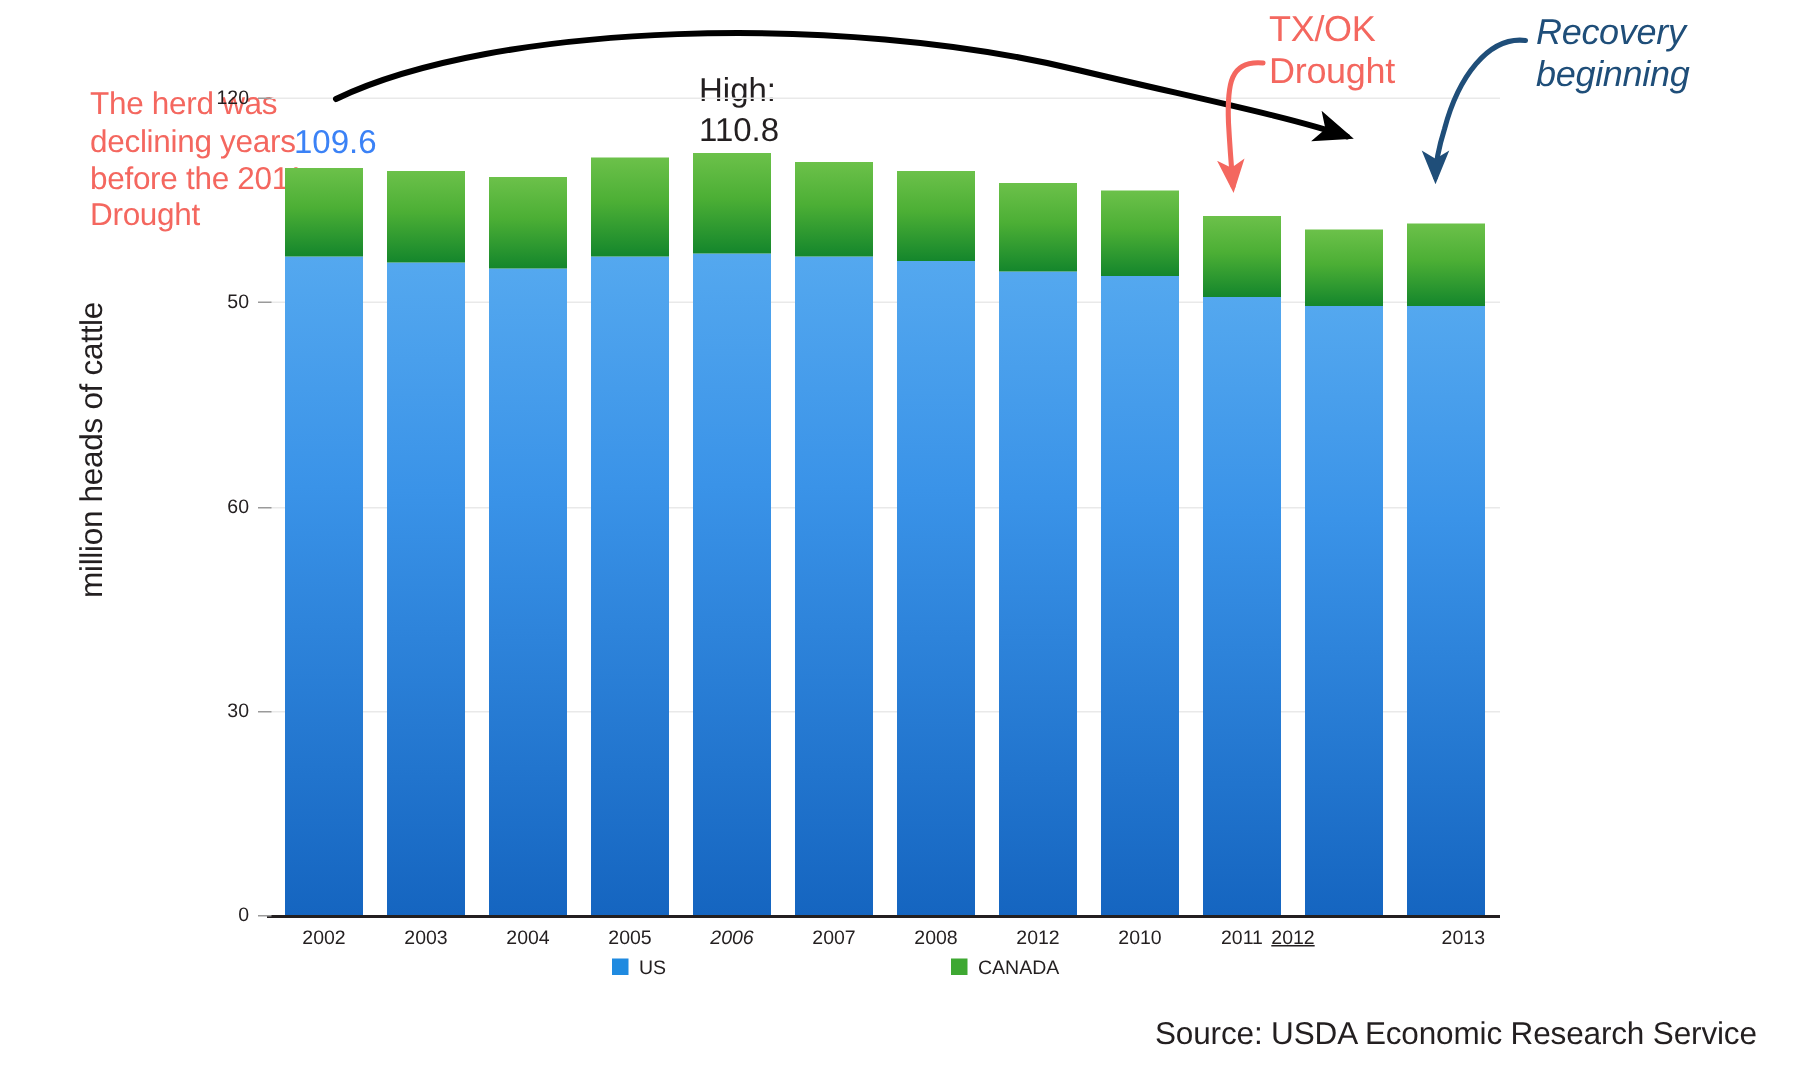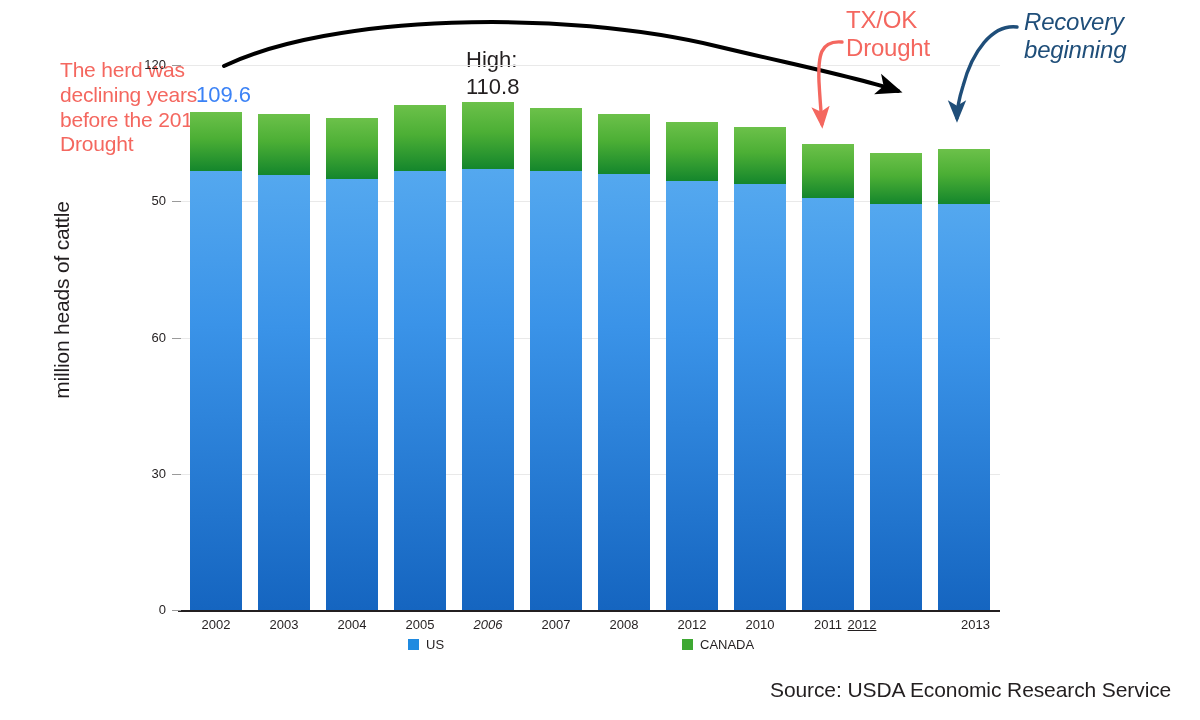--- a/index.html
+++ b/index.html
@@ -178,21 +178,21 @@
     gap: 7px;
     font-size: 13px;
     color: #231f20;
   }
   .legend-swatch {
     width: 11px;
     height: 11px;
     display: inline-block;
   }
   #legend-us { left: 228px; }
-  #legend-ca { left: 502px; }
+  #legend-ca { left: 454px; }
 
   
   #arrows {
     position: absolute;
     left: 0; top: 0;
     width: 1200px;
     height: 720px;
     pointer-events: none;
   }
 </style>

